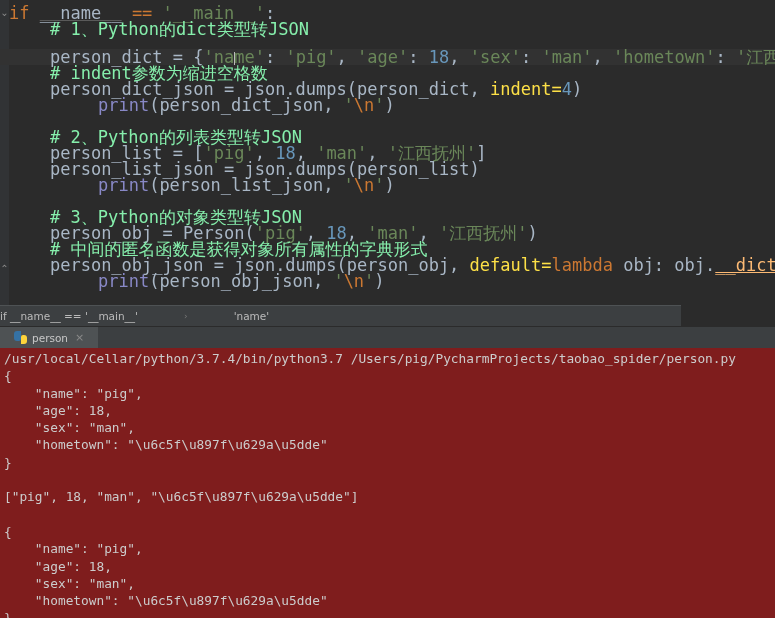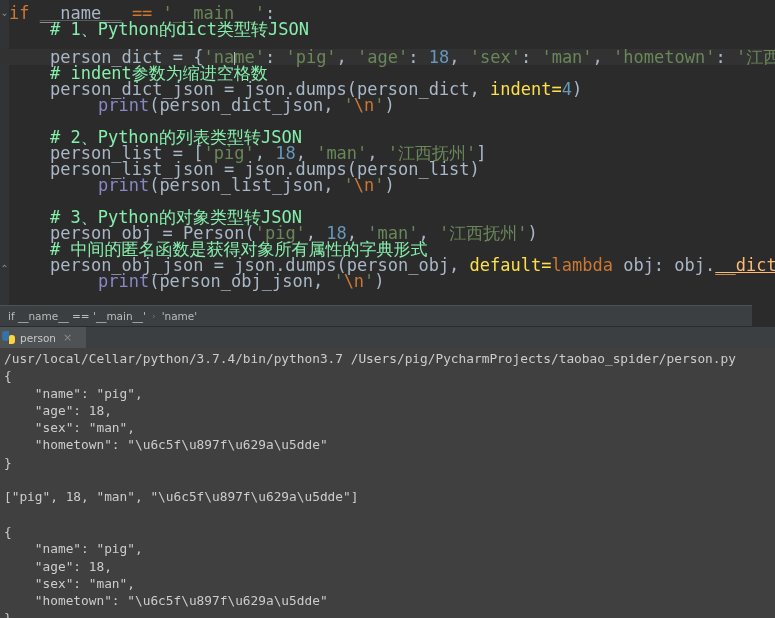--- a/index.html
+++ b/index.html
@@ -82,30 +82,30 @@
     border-left: 1px solid #bbbbbb;
     height: 13px;
     vertical-align: -2px;
     margin: 0 -0.5px;
   }
 
   
   .breadcrumb-bar {
     position: absolute;
     left: 0; top: 305px;
-    width: 752px; height: 21px;
+    width: 681px; height: 21px;
     background: #3c3f41;
     border-top: 1px solid #4e5254;
     box-sizing: border-box;
     display: flex;
     align-items: center;
-    padding-left: 8px;
     font-family: "DejaVu Sans", sans-serif;
     font-size: 10.5px;
     color: #bbbbbb;
+    gap: 40px;
   }
   .crumb-sep {
     color: #777777;
     margin: 0 6px;
     font-size: 9px;
   }
 
   
   .tabbar {
     position: absolute;
@@ -114,21 +114,21 @@
     background: #3c3f41;
     border-top: 1px solid #2b2b2b;
     box-sizing: border-box;
     display: flex;
     align-items: center;
   }
   .run-tab {
     display: flex;
     align-items: center;
     height: 22px;
-    padding: 0 6px 0 2px;
+    padding: 0 6px 0 14px;
     background: #4e5254;
     font-family: "DejaVu Sans", sans-serif;
     font-size: 10.5px;
     color: #c8c8c8;
     min-width: 78px;
   }
   .py-icon {
     width: 13px; height: 13px;
     position: relative;
     margin-right: 5px;
@@ -155,21 +155,21 @@
     font-family: "DejaVu Sans", sans-serif;
     line-height: 11px;
   }
 
   
   .console {
     position: absolute;
     left: 0; top: 348px;
     width: 775px;
     height: 270px;
-    background: #404040;
+    background: #7f1d1d;
     overflow: hidden;
   }
   .out {
     position: absolute;
     left: 4px;
     top: 2px;
     font-family: "DejaVu Sans Mono", monospace;
     font-size: 12.8px;
     line-height: 17.3px;
     white-space: pre;

